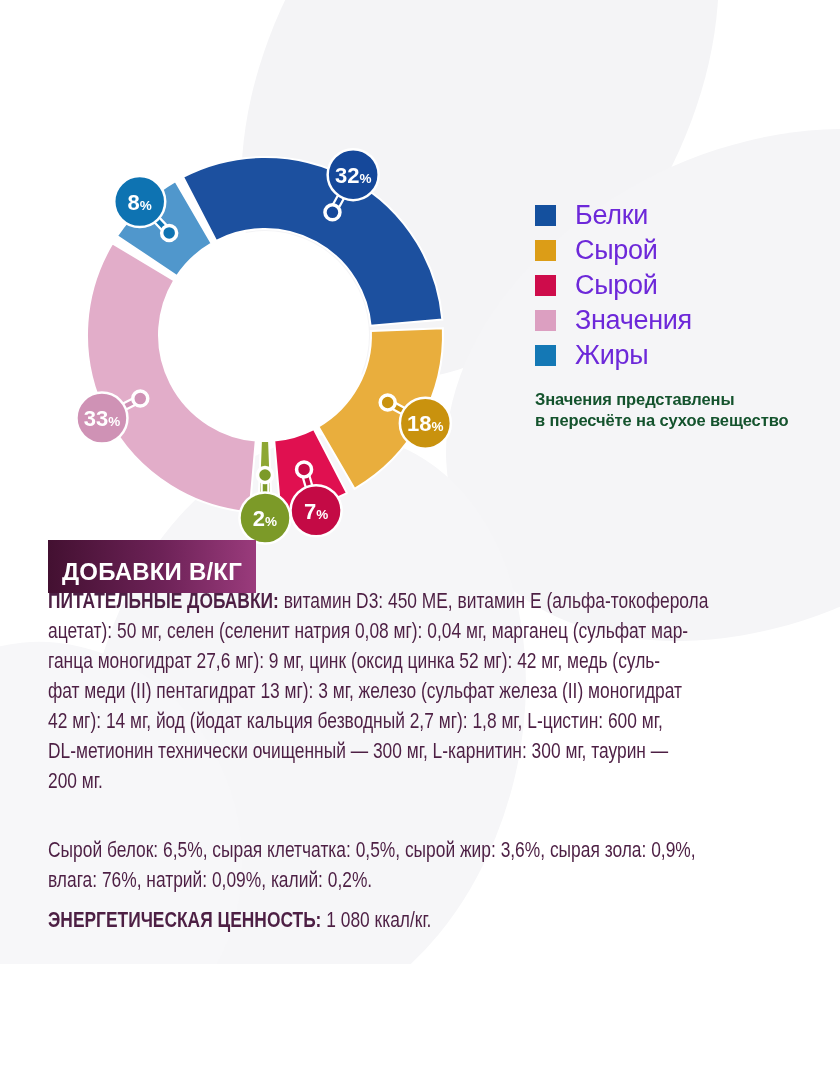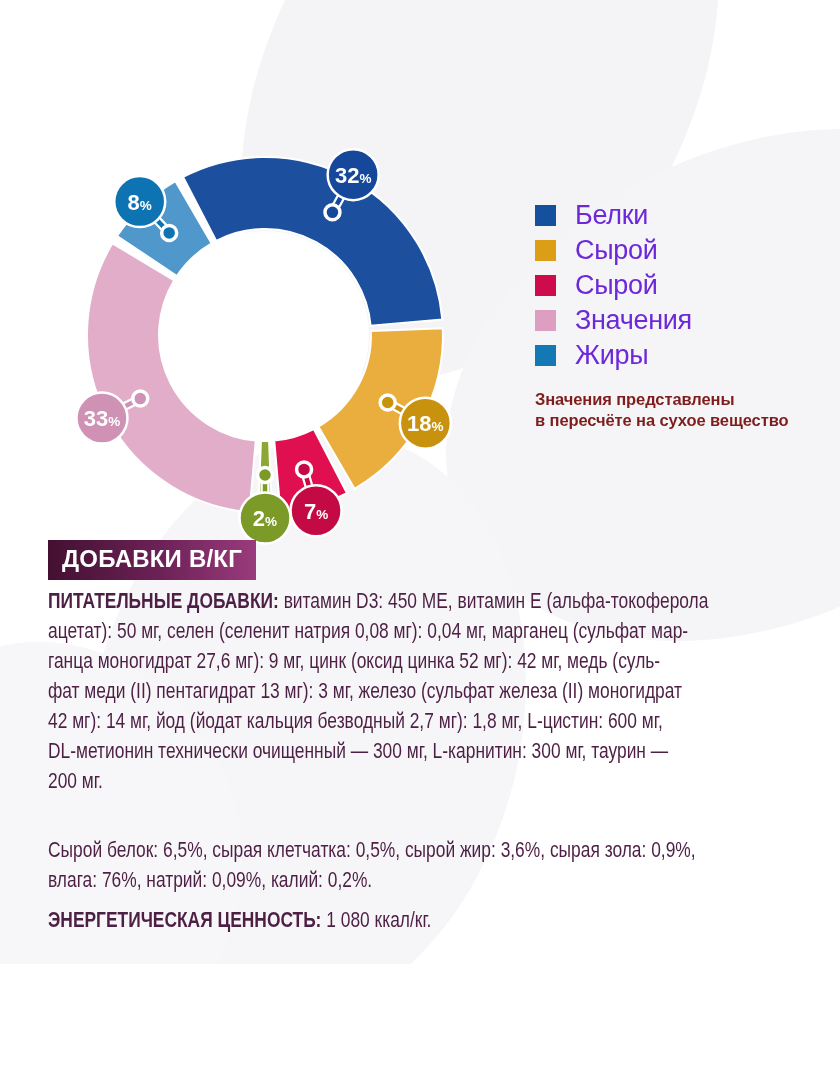--- a/index.html
+++ b/index.html
@@ -15,29 +15,29 @@
   .petal.p4{left:-140px;top:640px;width:380px;height:420px;transform:rotate(-18deg);background:#f7f7f9;}
 
   .chart-wrap{position:absolute;left:45px;top:115px;width:440px;height:440px;z-index:1;}
   .chart-wrap svg{display:block;}
 
   .right-col{position:absolute;left:535px;top:198px;width:280px;z-index:1;}
   .legend-item{display:flex;align-items:center;height:35px;}
   .swatch{width:21px;height:21px;flex:0 0 21px;margin-right:19px;}
   .legend-label{font-size:27px;color:#6d28d9;letter-spacing:-0.3px;}
   .chart-note{
-    margin-top:16px;font-size:16.5px;line-height:21px;font-weight:bold;color:#7f1d1d;
+    margin-top:16px;font-size:16.5px;line-height:21px;font-weight:bold;color:#14532d;
     white-space:pre-line;letter-spacing:-0.1px;
   }
 
   .banner{
     position:absolute;left:48px;display:inline-block;z-index:1;
     background:linear-gradient(90deg,#431031 0%,#6d2257 55%,#9a3b7c 100%);
     color:#ffffff;font-weight:bold;font-size:24px;letter-spacing:0.2px;
-    padding:5px 14px 7px 14px;
+    padding:18px 14px 7px 14px;
   }
   .banner.additives{top:540px;}
   .banner.nutrition{top:783px;}
 
   .body-text{
     position:absolute;left:48px;width:980px;z-index:1;
     font-size:22px;line-height:30px;color:#4d1f44;
     transform:scaleX(0.79);transform-origin:0 0;
     white-space:pre-line;margin:0;
   }

